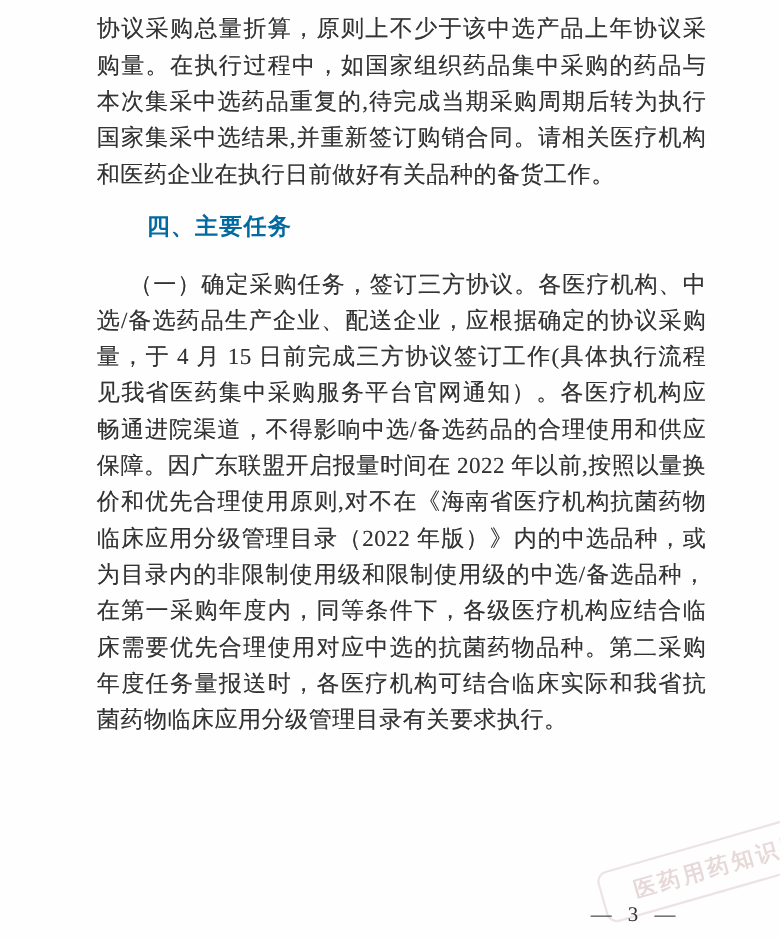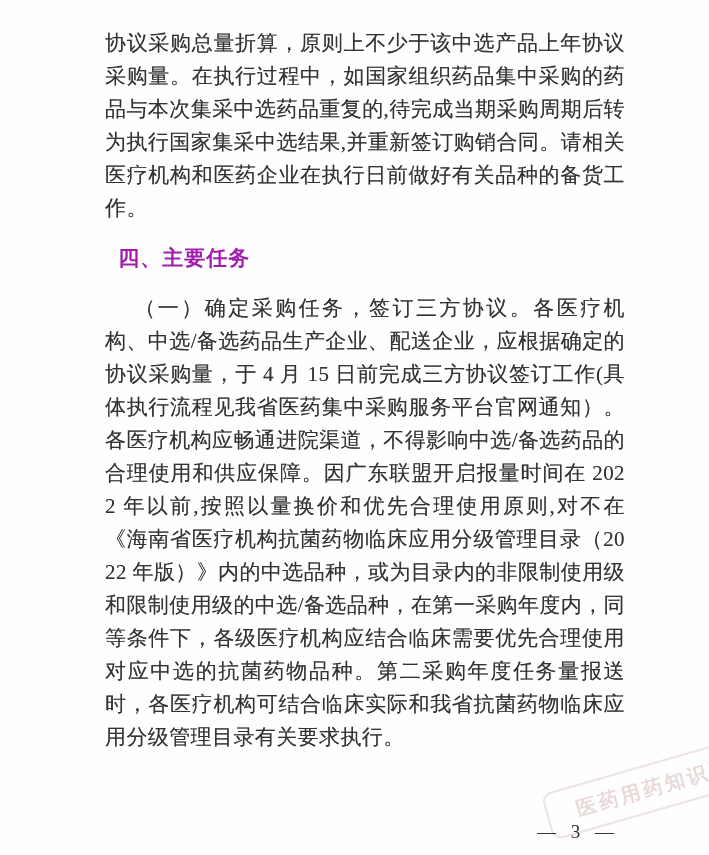--- a/index.html
+++ b/index.html
@@ -15,40 +15,40 @@
     overflow: hidden;
     font-family: "Liberation Serif", serif;
   }
   .content {
     position: absolute;
     left: 88px;
     top: 10px;
     width: 554px;
   }
   .body-para {
-    margin: 17px;
+    margin: 0;
     font-size: 21px;
     line-height: 33px;
     color: #333333;
     text-align: justify;
     text-justify: inter-character;
     word-break: break-all;
     letter-spacing: 0.4px;
     text-shadow: 0 0 0.5px rgba(70,70,70,0.55);
   }
   .indent {
     text-indent: 1.4em;
   }
   .heading {
-    margin: 2px;
-    font-family: Liberation Serif, serif;
+    margin: 17px;
+    font-family: Liberation Mono, monospace;
     font-weight: 700;
     font-size: 21px;
     line-height: 33px;
-    color: #a21caf;
+    color: #0369a1;
     text-indent: 1.35em;
     letter-spacing: 1px;
   }
   .watermark {
     position: absolute;
     left: 543px;
     top: 763px;
     width: 218px;
     height: 44px;
     border: 2px solid rgba(199, 164, 164, 0.30);

